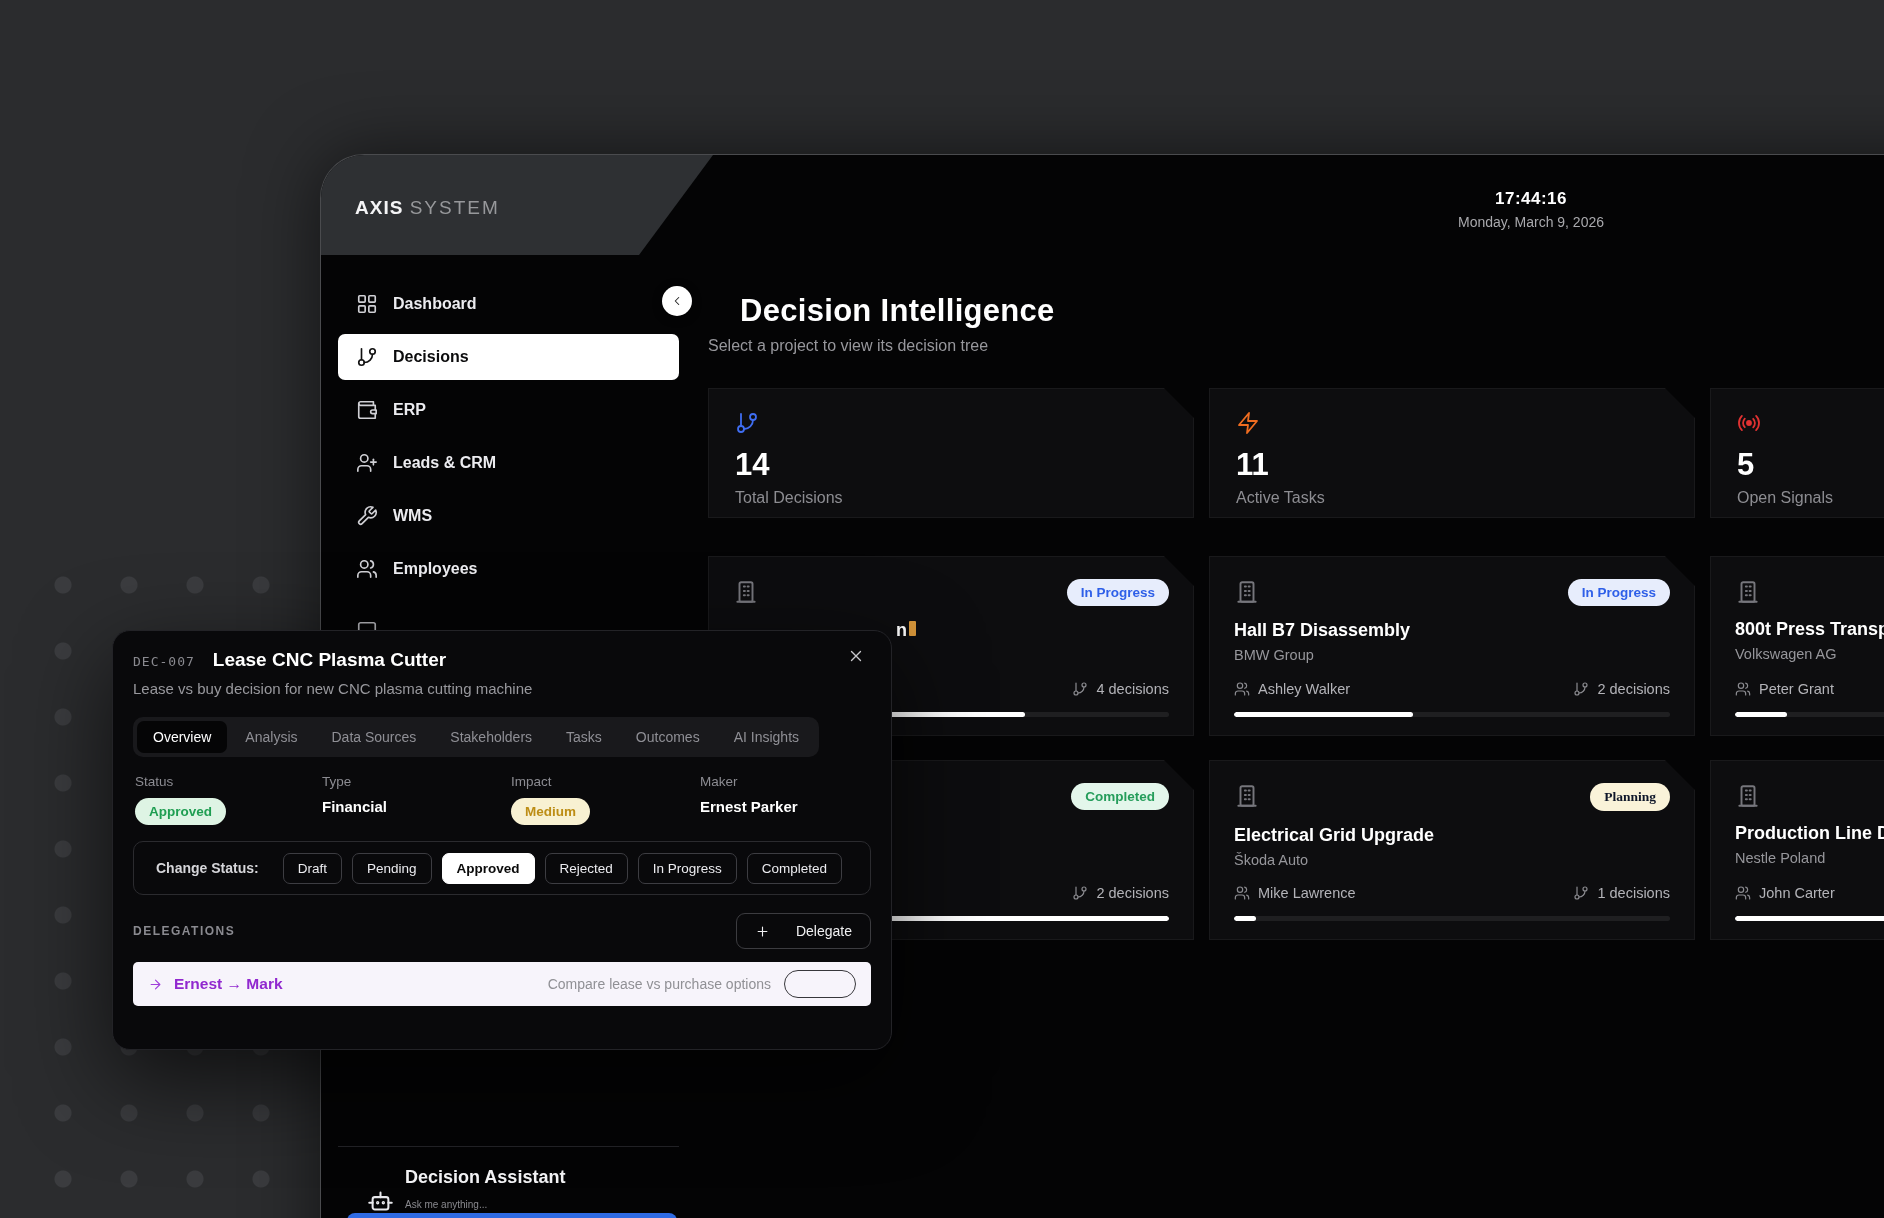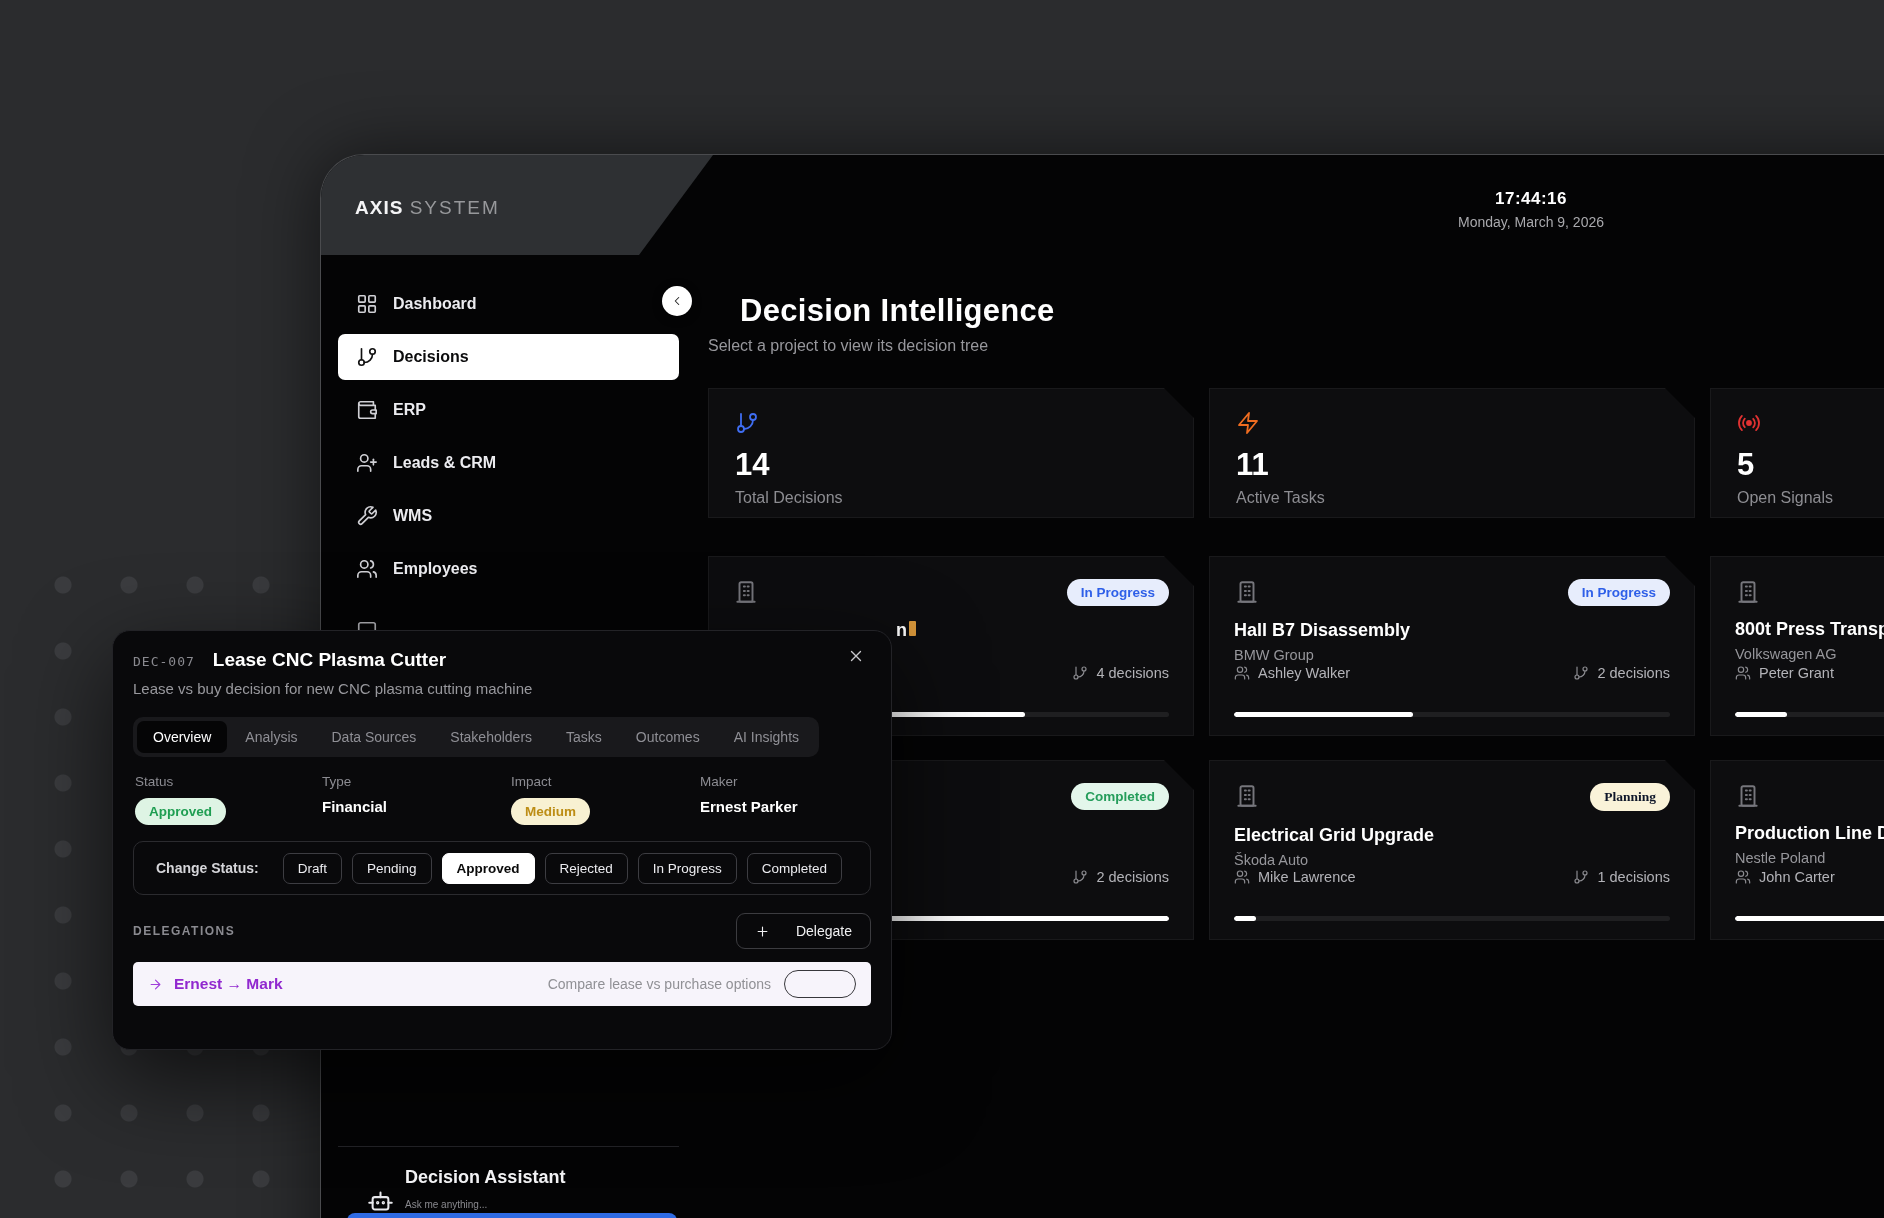--- a/index.html
+++ b/index.html
@@ -83,21 +83,21 @@
   .pcard-top { display:flex; justify-content:space-between; align-items:flex-start; }
   .pcard-top svg { width:26px; height:26px; stroke:#76767c; }
   .badge { font-size:13.5px; font-weight:700; padding:6px 14px; border-radius:999px; }
   .badge.inprogress { background:#e7edfc; color:#2e5fe8; }
   .badge.completed  { background:#e3f6eb; color:#259d5b; }
   .badge.planning   { background:#faf3d9; color:#0f172a;font-family:Liberation Serif, serif; }
   .pcard-title { margin-top:14px; font-size:18px; font-weight:800; color:#fff; white-space:nowrap; }
   .pcard-title .frag-pad { padding-left:163px; }
   .frag-accent { display:inline-block; width:7px; height:15px; background:#d8973a; margin-left:2px; border-radius:1px; }
   .pcard-company { margin-top:6px; font-size:14.5px; color:#96969b; }
-  .pcard-footer { position:absolute; left:24px; right:24px; bottom:54px; display:flex; justify-content:space-between; font-size:14.5px; color:#b3b3b8; }
+  .pcard-footer { position:absolute; left:24px; right:24px; bottom:38px; display:flex; justify-content:space-between; font-size:14.5px; color:#b3b3b8; }
   .pcard-footer .who, .pcard-footer .dec { display:flex; align-items:center; gap:8px; }
   .pcard-footer svg { width:16px; height:16px; stroke:#8b8b90; }
   .progress { position:absolute; left:24px; right:24px; bottom:18px; height:5px; border-radius:3px; background:rgba(255,255,255,.08); overflow:hidden; }
   .progress .fill { height:100%; background:#fff; border-radius:3px; }
   
   .modal {
     position:absolute; left:112px; top:630px; width:780px; height:420px;
     background:#09090b; border:1px solid #232327; border-radius:18px; z-index:50;
     box-shadow:0 30px 90px rgba(0,0,0,.65); padding:0 20px;
   }

